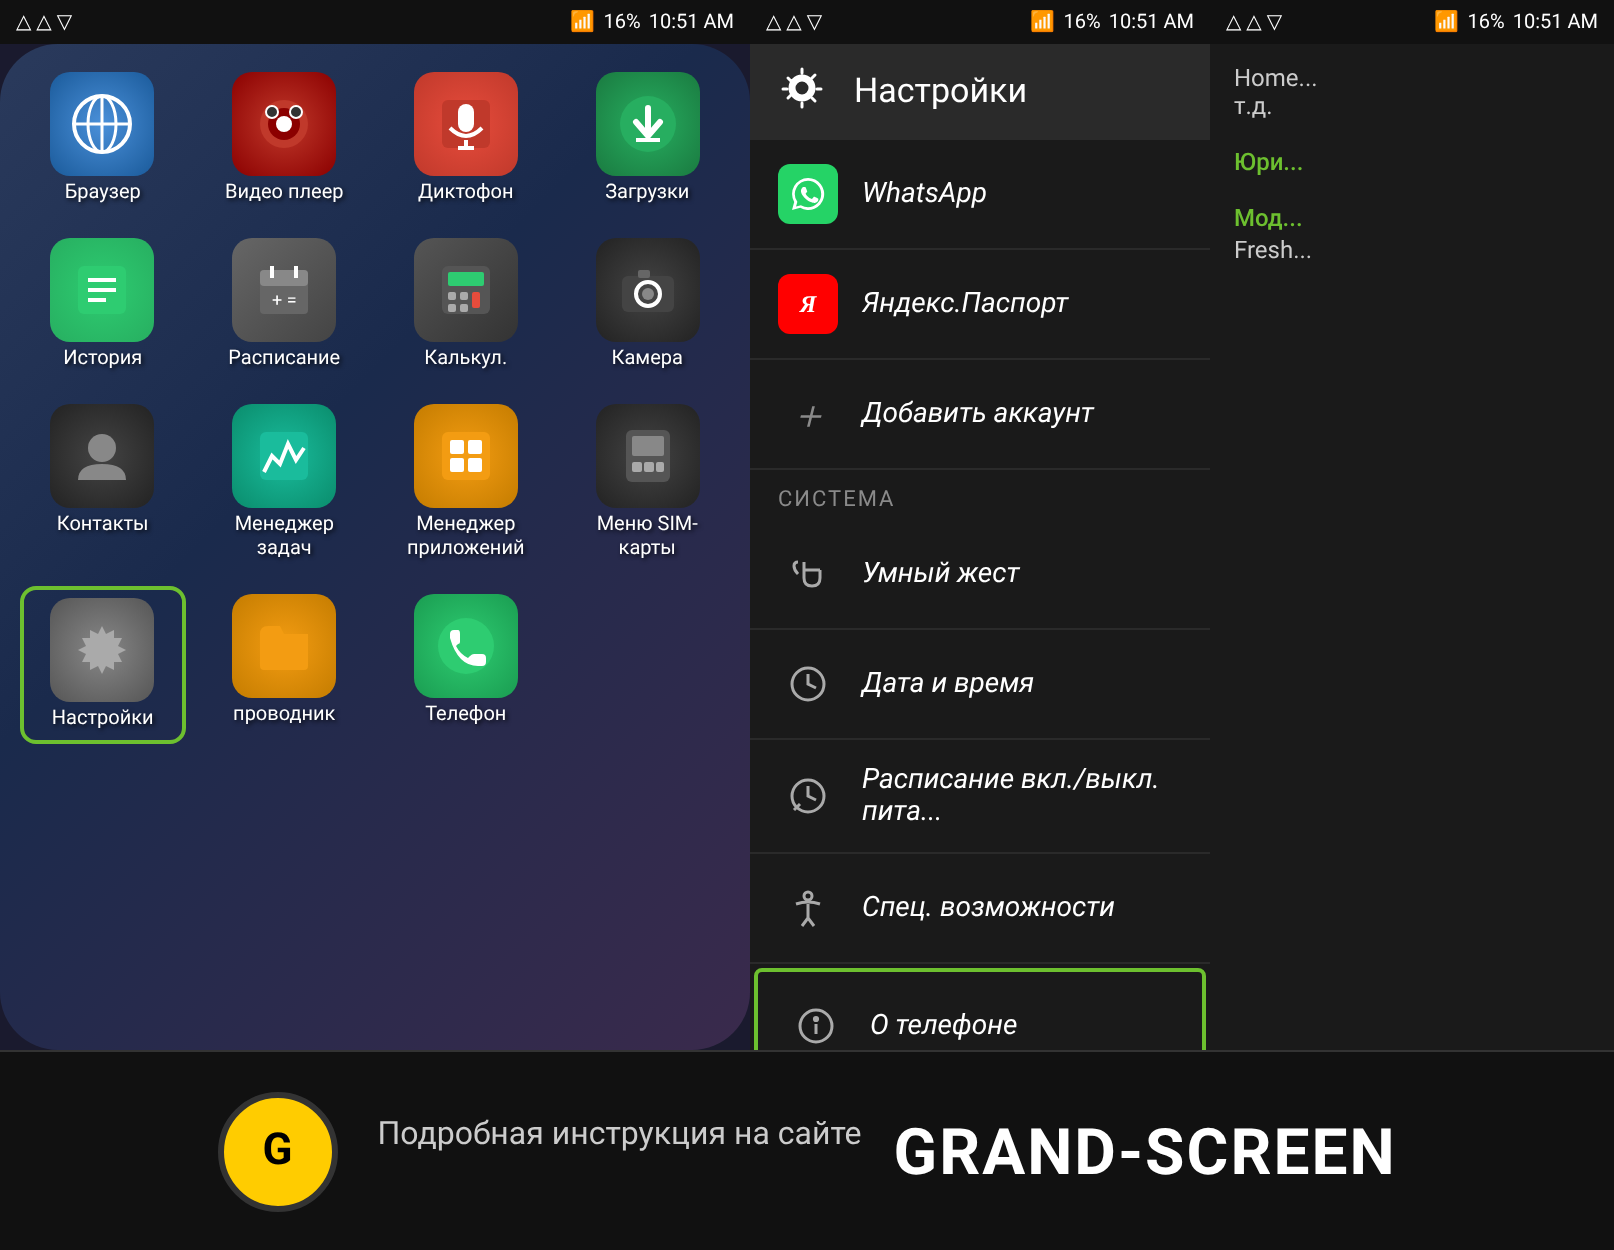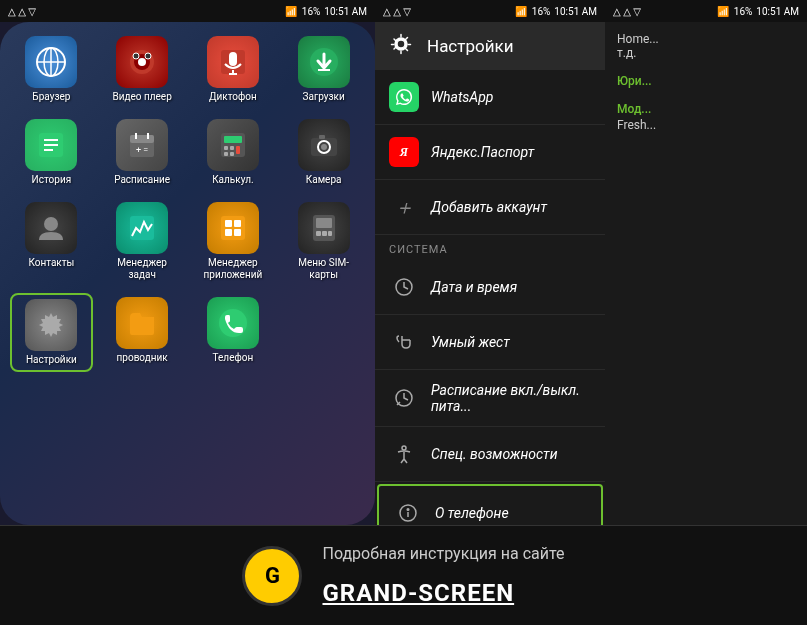--- a/index.html
+++ b/index.html
@@ -313,35 +313,34 @@
       align-items: center;
       justify-content: center;
       font-size: 22px;
       font-weight: bold;
       color: #000;
       border: 3px solid #333;
     }
 
     .banner-text {
       display: flex;
-      flex-direction: column;
+      flex-direction: row;
       gap: 16px;
     }
 
     .banner-subtitle {
       color: #ccc;
       font-size: 16px;
     }
 
     .banner-title {
       color: #fff;
-      font-size: 24px;
+      font-size: 32px;
       font-weight: bold;
       letter-spacing: 1px;
-      text-decoration: underline;
     }
   </style>
 </head>
 <body>
 
 <div class="top-section">
 
   <div class="left-panel">
     <div class="status-bar">
       <span>△ △ ▽</span>
@@ -562,35 +561,35 @@
             <span class="add-icon">＋</span>
           </div>
           <span class="settings-item-text">Добавить аккаунт</span>
         </div>
 
         <div class="section-header">СИСТЕМА</div>
 
         <div class="settings-item">
           <div class="settings-item-icon">
             <svg width="20" height="20" viewBox="0 0 20 20" fill="none" stroke="#aaa" stroke-width="1.5">
-              <circle cx="10" cy="10" r="8"></circle>
-              <path d="M10 5 L10 10 L14 12"></path>
-            </svg>
-          </div>
-          <span class="settings-item-text">Дата и время</span>
+              <path d="M8 4 L8 12 M8 12 Q8 16 12 16 Q16 16 16 12 L16 8 M8 8 L16 8"></path>
+              <path d="M5 10 Q3 8 3 6 Q3 4 5 4"></path>
+            </svg>
+          </div>
+          <span class="settings-item-text">Умный жест</span>
         </div>
 
         <div class="settings-item">
           <div class="settings-item-icon">
             <svg width="20" height="20" viewBox="0 0 20 20" fill="none" stroke="#aaa" stroke-width="1.5">
-              <path d="M8 4 L8 12 M8 12 Q8 16 12 16 Q16 16 16 12 L16 8 M8 8 L16 8"></path>
-              <path d="M5 10 Q3 8 3 6 Q3 4 5 4"></path>
-            </svg>
-          </div>
-          <span class="settings-item-text">Умный жест</span>
+              <circle cx="10" cy="10" r="8"></circle>
+              <path d="M10 5 L10 10 L14 12"></path>
+            </svg>
+          </div>
+          <span class="settings-item-text">Дата и время</span>
         </div>
 
         <div class="settings-item">
           <div class="settings-item-icon">
             <svg width="20" height="20" viewBox="0 0 20 20" fill="none" stroke="#aaa" stroke-width="1.5">
               <circle cx="10" cy="10" r="8"></circle>
               <path d="M10 5 L10 10 L14 12"></path>
               <path d="M3 17 L6 14"></path>
             </svg>
           </div>

